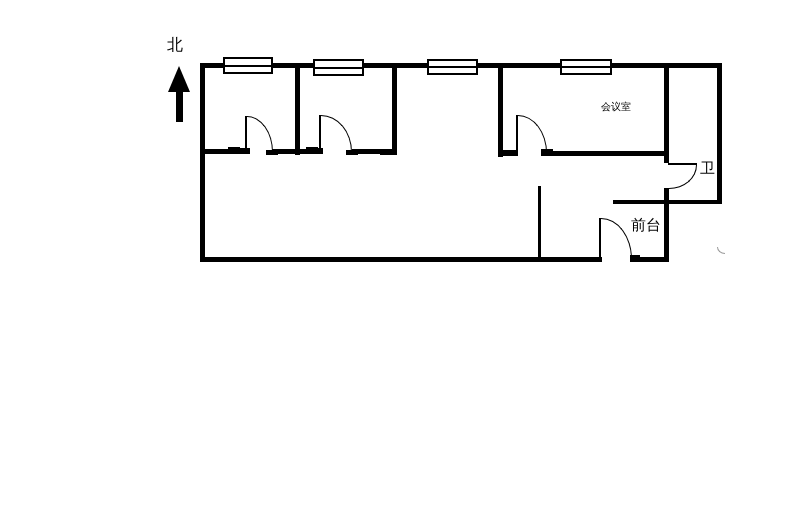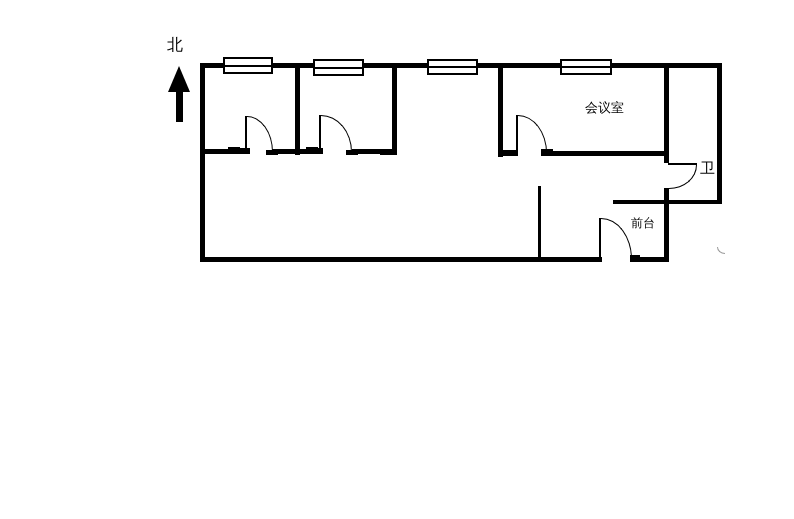--- a/index.html
+++ b/index.html
@@ -83,21 +83,21 @@
       <div class="arc tr" style="left: 518px; top: 115px; width: 29px; height: 38px;"></div>
       <div class="arc br" style="left: 669px; top: 165px; width: 28px; height: 24px;"></div>
       <div class="arc tr" style="left: 601px; top: 218px; width: 31px; height: 41px;"></div>
     </div>
 
   <div class="north-arrow-head"></div>
   <div class="north-arrow-shaft"></div>
 
   <span class="plan-label" style="left:167px;top:36px;font-size:16px;">北</span>
 
-  <span class="plan-label" style="left:585px;top:101px;font-size:13px;">会议室</span>
+  <span class="plan-label" style="left:601px;top:101px;font-size:10px;">会议室</span>
 
   <span class="plan-label" style="left:700px;top:160px;font-size:15px;">卫</span>
 
-  <span class="plan-label" style="left:631px;top:217px;font-size:12px;">前台</span>
+  <span class="plan-label" style="left:631px;top:217px;font-size:15px;">前台</span>
 
   <div class="stray-mark"></div>
 
 </div>
 
 </body></html>

